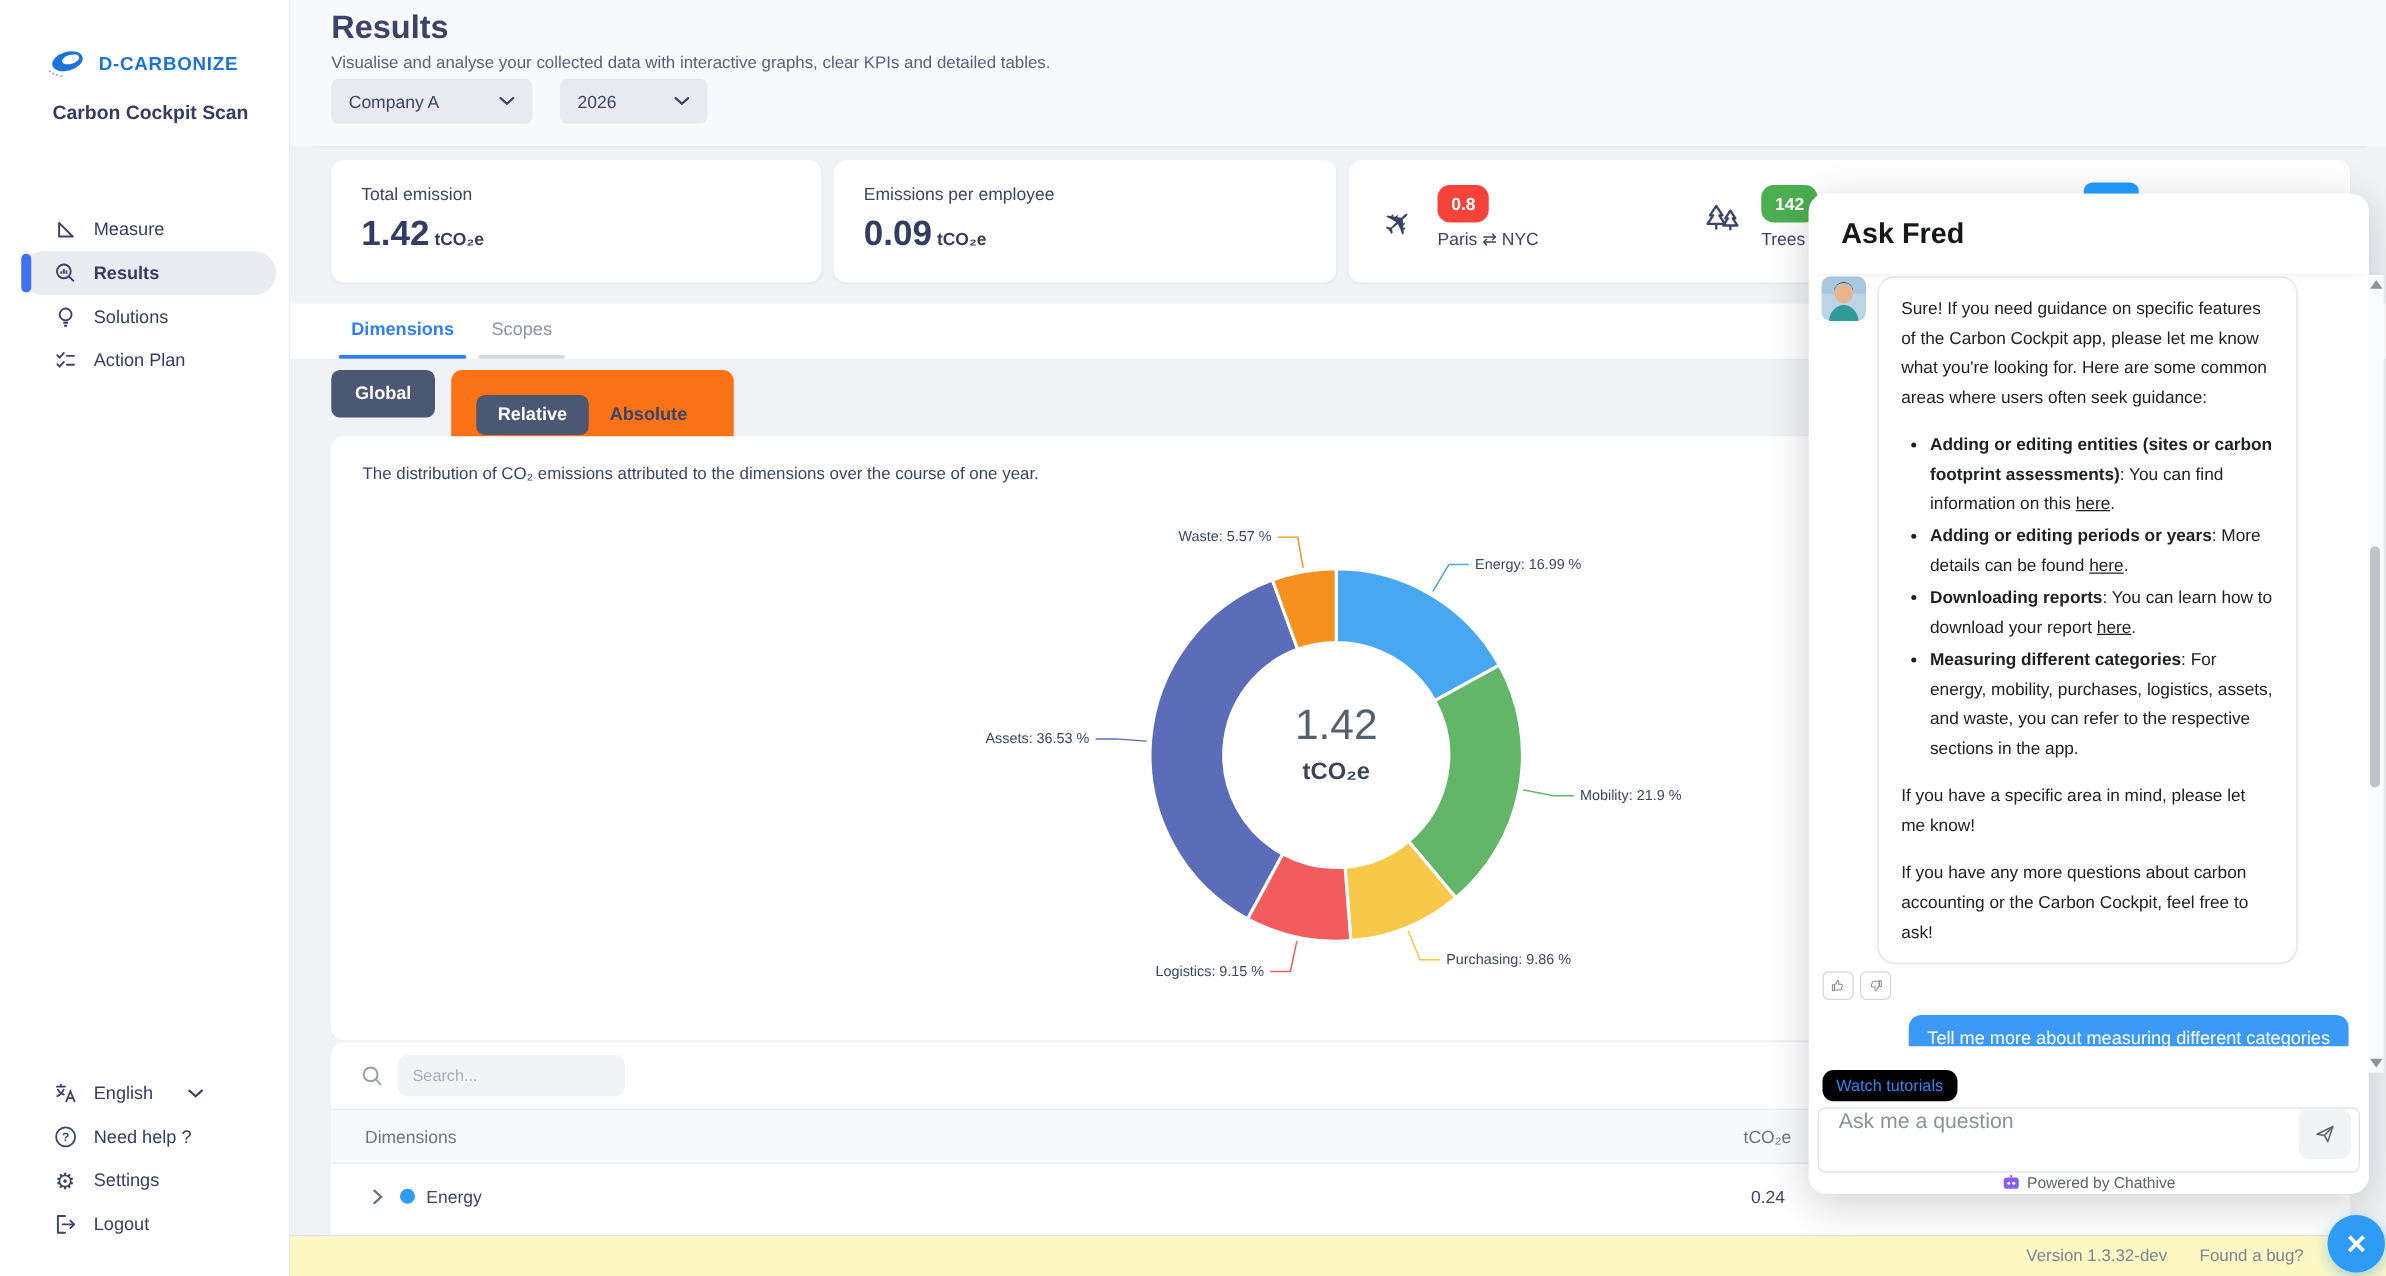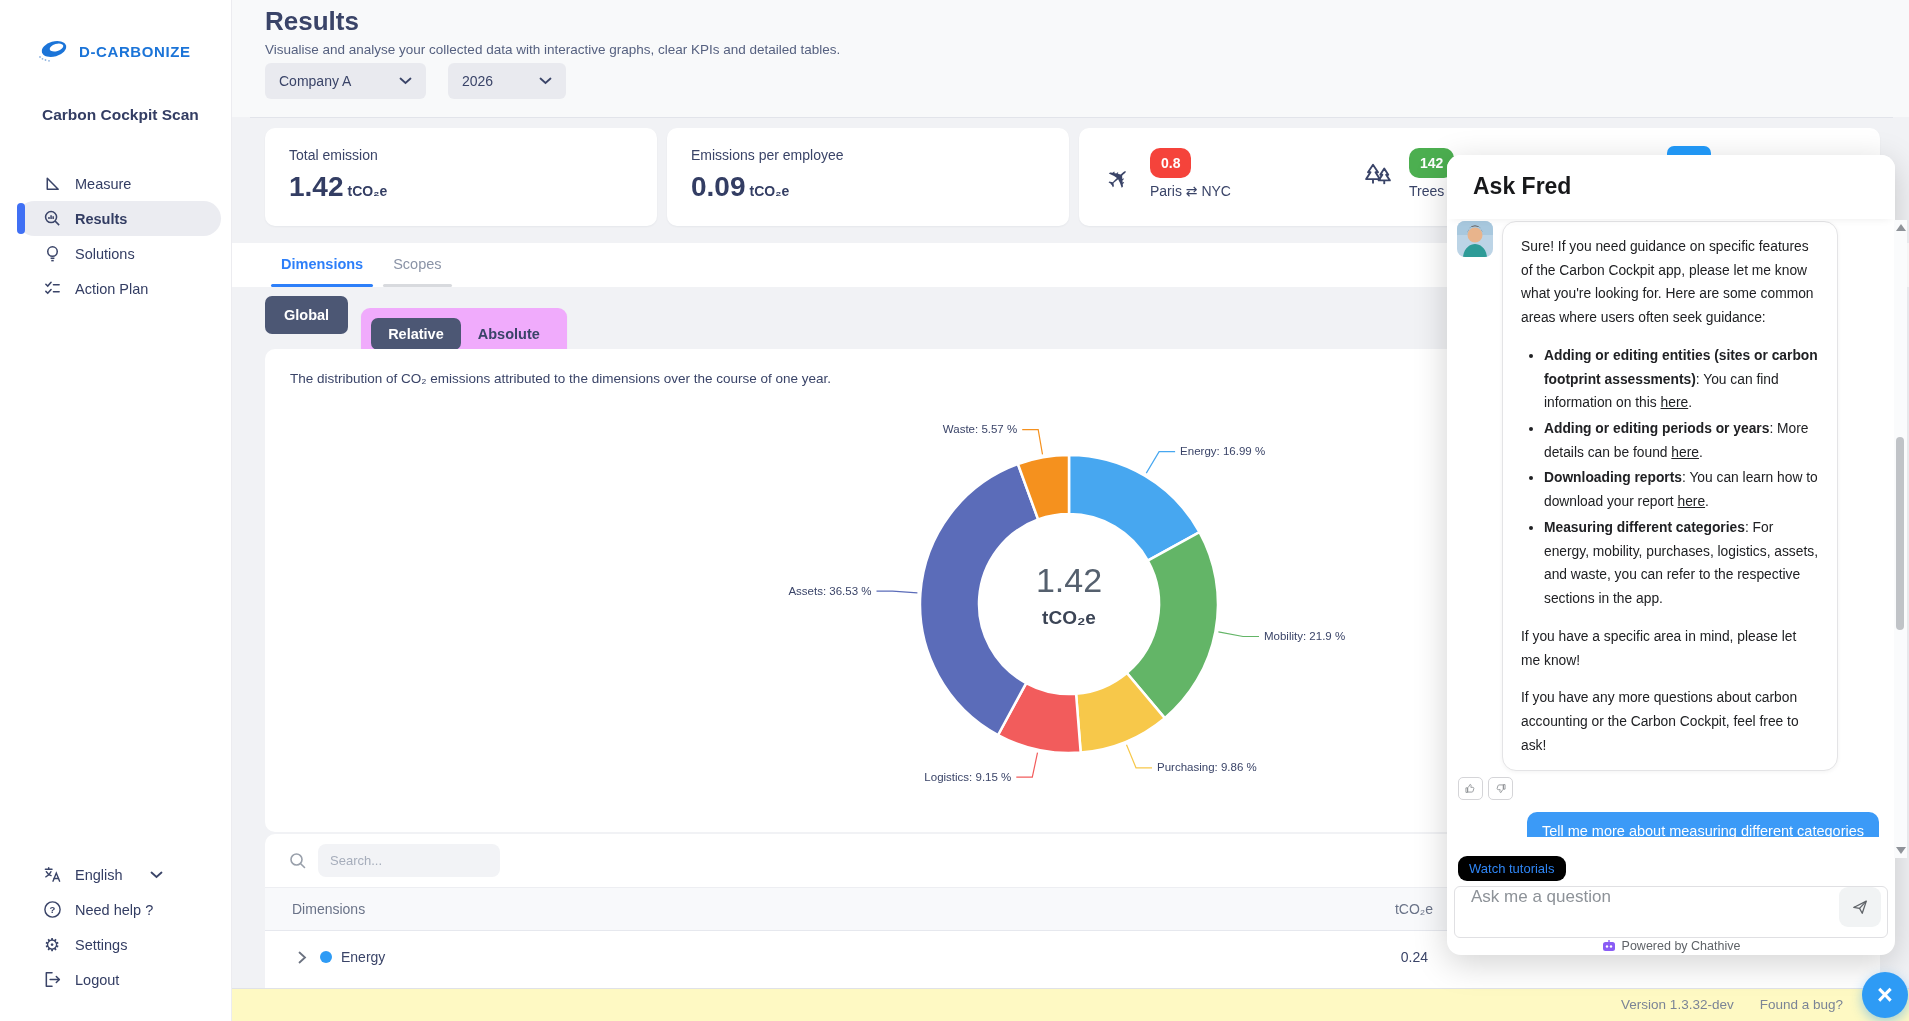--- a/index.html
+++ b/index.html
@@ -4,21 +4,21 @@
 <style>
   * { margin:0; padding:0; box-sizing:border-box; }
   html,body { width:1909px; height:1021px; }
   .stage { position:relative; width:1909px; height:1021px; background:#f1f2f5; overflow:hidden;
            font-family:"Liberation Sans", sans-serif; color:#3a4468; }
 
   
   .sidebar { position:absolute; left:0; top:0; width:232px; height:100%; background:#fff; border-right:1px solid #ececf0; z-index:2; }
   .brand { position:absolute; left:36px; top:38px; display:flex; align-items:center; gap:9px; }
   .brand-text { font-size:15px; font-weight:700; letter-spacing:.6px; color:#1b74d8; }
-  .app-title { position:absolute; left:42px; top:104px; width:160px; font-size:15.5px; font-weight:700; color:#333d63; line-height:1.4; }
+  .app-title { position:absolute; left:42px; top:80px; width:160px; font-size:15.5px; font-weight:700; color:#333d63; line-height:1.4; }
   .nav { position:absolute; left:0; right:0; top:166px; }
   .nav-item { position:relative; height:35px; margin:0 10px 0 17px; padding-left:25px; display:flex; align-items:center; gap:13px;
               border-radius:18px; font-size:14.5px; color:#333d63; cursor:pointer; }
   .nav-item.active { background:#ebecf1; font-weight:600; }
   .nav-item.active::before { content:''; position:absolute; left:0; top:2px; bottom:2px; width:8px; border-radius:5px; background:#4070f4; }
   .side-footer { position:absolute; left:42px; bottom:24px; }
   .sf-item { height:35px; display:flex; align-items:center; gap:13px; font-size:14.5px; color:#333d63; cursor:pointer; }
   .icon20 { width:20px; height:20px; flex:none; display:flex; align-items:center; justify-content:center; }
   .gear-glyph { font-size:18px; line-height:1; color:#3a4468; }
 
@@ -48,21 +48,21 @@
   
   .tabstrip { position:absolute; left:232px; right:0; top:243px; height:44px; background:#fff; }
   .tabs { position:absolute; left:49px; top:0; height:100%; display:flex; gap:30px; }
   .tab { position:relative; padding-top:13px; font-size:14.5px; color:#8a93a6; cursor:pointer; }
   .tab::after { content:''; position:absolute; left:-10px; right:-10px; bottom:0; height:3px; border-radius:2px; background:#d8dade; }
   .tab.active { color:#2d7ff9; font-weight:600; }
   .tab.active::after { background:#2d7ff9; }
   .toggles { position:absolute; left:265px; top:296px; display:flex; gap:13px; }
   .btn-global { background:#4c5774; color:#fff; border-radius:7px; padding:0 19px; height:38px; font-size:14.5px; font-weight:600;
                 display:flex; align-items:center; cursor:pointer; }
-  .pill { background:#f0abfc; border-radius:9px; padding:10px; display:flex; box-shadow:0 1px 2px rgba(20,30,60,.06);margin-top:12px; }
+  .pill { background:#f97316; border-radius:9px; padding:20px; display:flex; box-shadow:0 1px 2px rgba(20,30,60,.06); }
   .pill-opt { height:32px; padding:0 17px; border-radius:7px; font-size:14.5px; font-weight:600; color:#3a4468;
               display:flex; align-items:center; cursor:pointer; }
   .pill-opt.selected { background:#4c5774; color:#fff; }
 
   
   .chart-card { position:absolute; left:265px; top:349px; width:1615px; height:483px; background:#fff; border-radius:10px; }
   .chart-desc { position:absolute; left:25px; top:22px; font-size:13.5px; color:#3a4468; }
   #donut-svg { position:absolute; left:0; top:0; width:1615px; height:473px; }
   .slice-label { font-size:11.5px; fill:#3a4468; }
   .donut-center { position:absolute; left:704px; top:212px; width:200px; text-align:center; }

